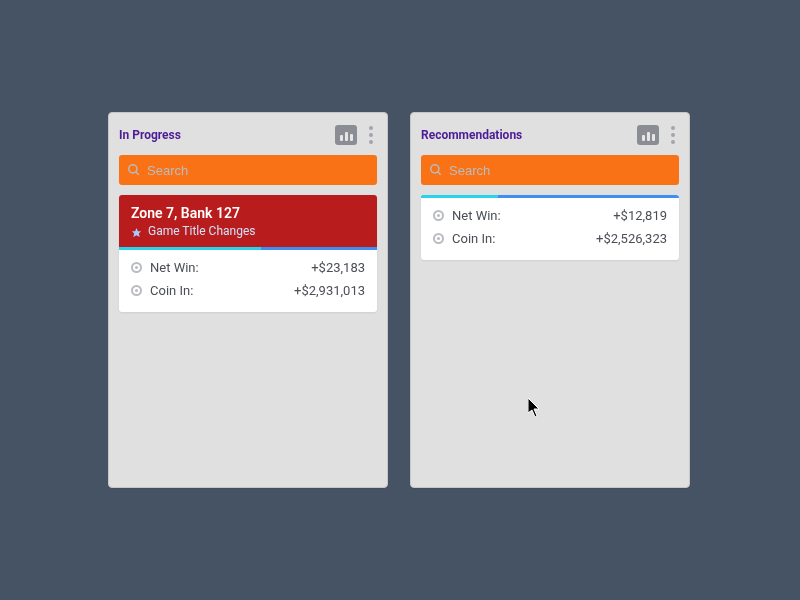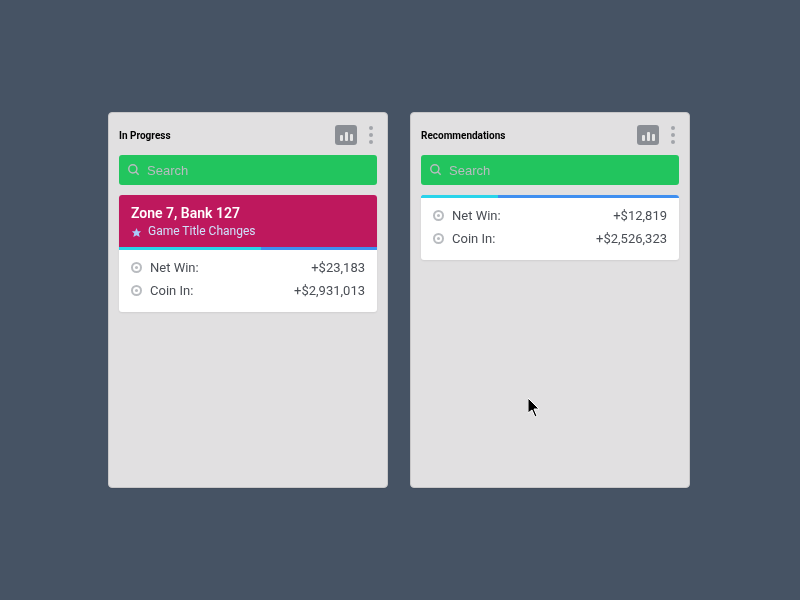--- a/index.html
+++ b/index.html
@@ -28,23 +28,23 @@
       box-shadow: 0 1px 0 rgba(0,0,0,0.05);
     }
     .col-header {
       display: flex;
       align-items: center;
       justify-content: space-between;
       height: 24px;
       margin-bottom: 8px;
     }
     .col-title {
-      font-size: 10px;
+      font-size: 12px;
       font-weight: 700;
-      color: #000000;
+      color: #4c1d95;
     }
     .col-actions {
       display: flex;
       align-items: center;
       gap: 8px;
     }
     .chart-btn {
       width: 22px;
       height: 20px;
       background: #8a8e94;
@@ -75,21 +75,21 @@
     }
     .more-btn span {
       width: 4px;
       height: 4px;
       background: #a2a5aa;
       border-radius: 50%;
     }
     .search {
       display: flex;
       align-items: center;
-      background: #22c55e;
+      background: #f97316;
       border-radius: 3px;
       height: 30px;
       padding: 0 8px;
       gap: 6px;
       margin-bottom: 10px;
     }
     .search input {
       border: none;
       outline: none;
       font-size: 13px;
@@ -100,21 +100,21 @@
     .search input::placeholder { color: #b9bcc0; }
     .search svg { flex-shrink: 0; }
 
     .card {
       background: #fff;
       border-radius: 3px;
       overflow: hidden;
       box-shadow: 0 1px 2px rgba(0,0,0,0.08);
     }
     .card-head {
-      background: #be185d;
+      background: #b91c1c;
       color: #fff;
       padding: 10px 12px 9px;
       position: relative;
     }
     .card-title {
       font-size: 14px;
       font-weight: 600;
     }
     .card-sub {
       display: flex;

